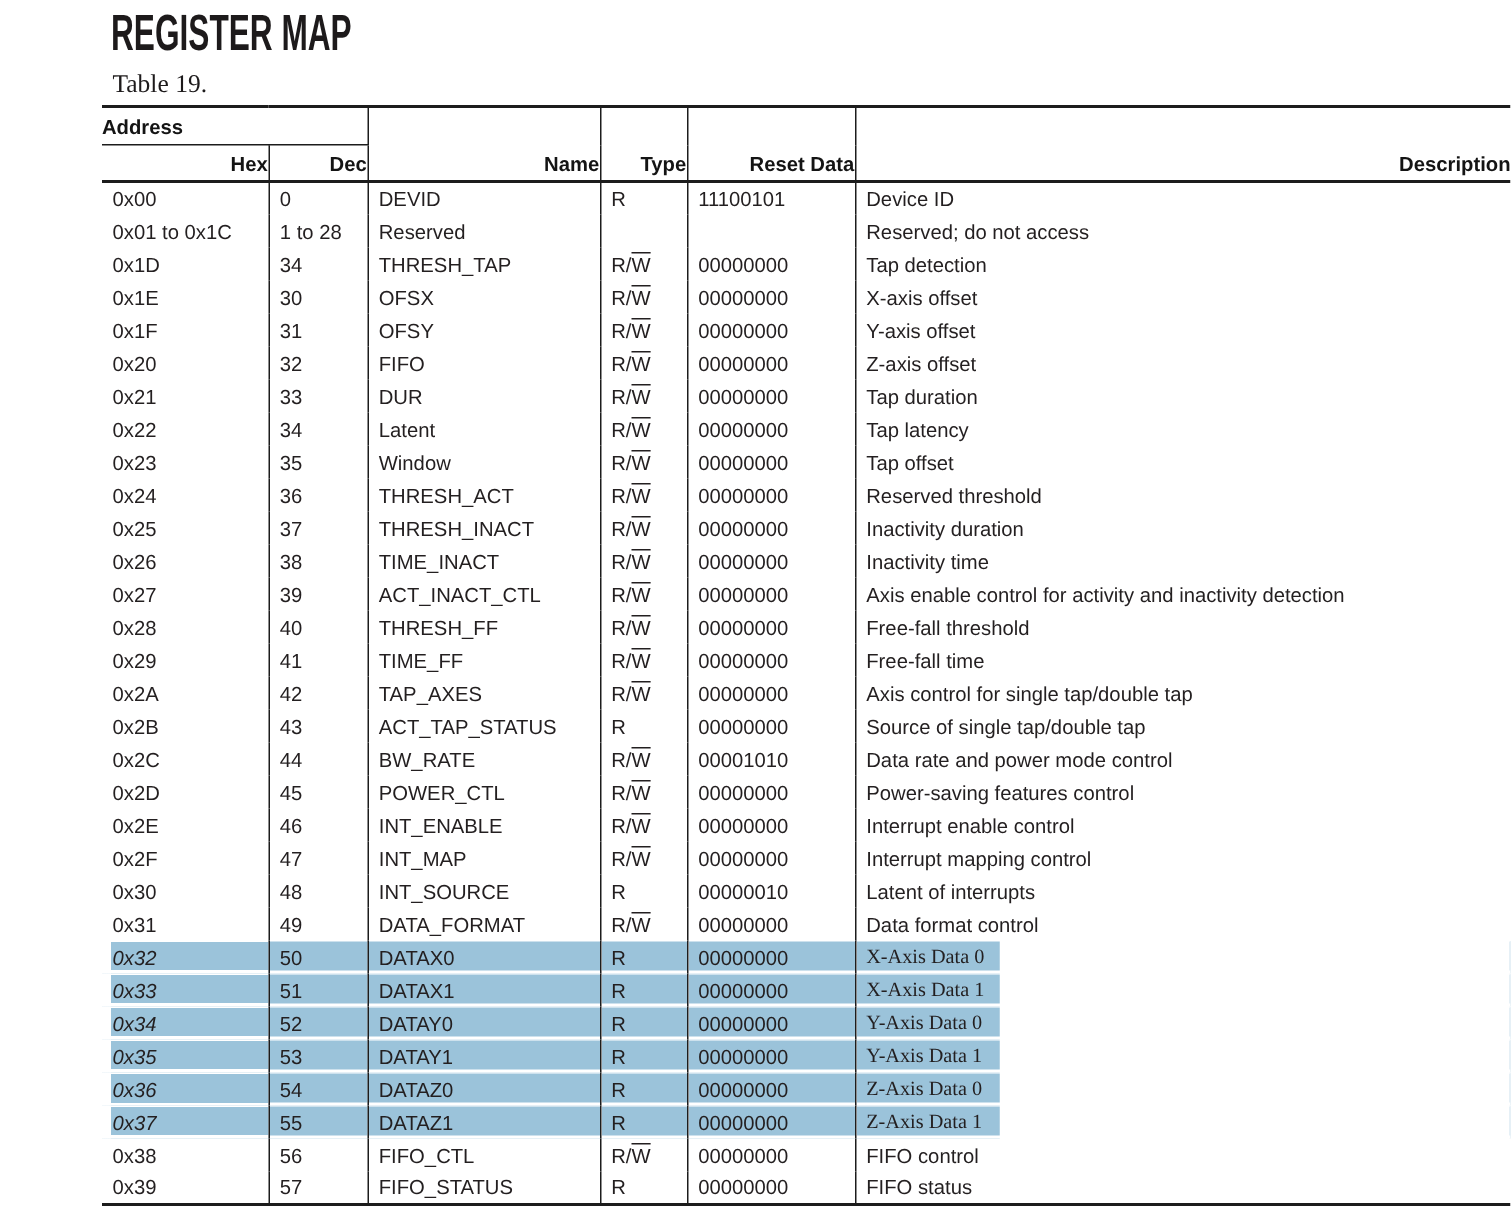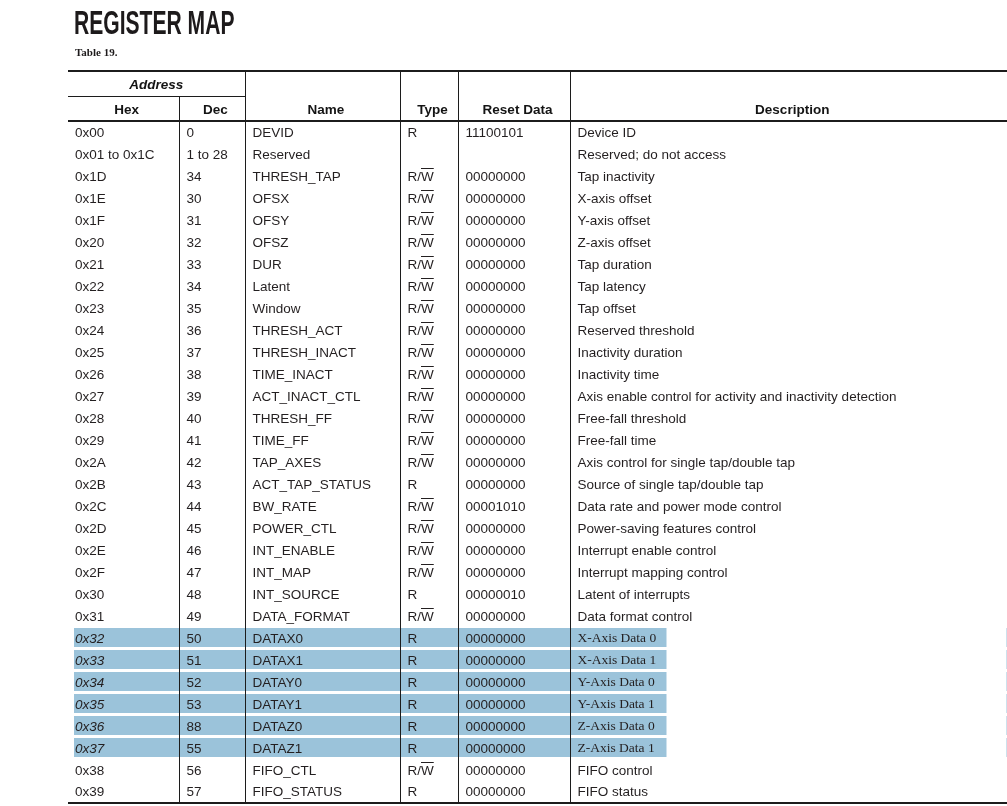--- a/index.html
+++ b/index.html
@@ -24,49 +24,48 @@
     font-weight:bold;
     letter-spacing:0px;
     transform:scaleX(0.62);
     transform-origin:left top;
     white-space:nowrap;
     color:#1d1a1b;
   }
   .table-caption{
     position:absolute;left:75px;top:46px;
     font-family:"Liberation Serif", serif;
-    font-weight:bold;
-    font-size:11px;
+    font-weight:normal;
+    font-size:17px;
     color:#1d1a1b;
   }
   table.regmap{
     position:absolute;left:68px;top:70px;
     width:939px;
     border-collapse:collapse;
     table-layout:fixed;
     border-top:2px solid var(--line);
     border-bottom:2px solid var(--line);
     font-size:13.5px;
   }
   thead{border-bottom:2px solid var(--line);}
   th{
     font-weight:bold;
-    text-align:center;
+    text-align:right;
     padding:0 0 3px 7px;
     vertical-align:bottom;
     color:#141414;
     font-size:13.5px;
   }
   th.h-address{
-    text-align:center;
+    text-align:left;
     vertical-align:middle;
     padding:2px 0 2px 0;
     height:20px;
     border-bottom:1px solid var(--line);
-    font-style:italic;
   }
   tr.h-row2 th{height:20px;}
   td{
     height:22px;
     padding:0 4px 0 7px;
     vertical-align:middle;
     white-space:nowrap;
     overflow:hidden;
     box-sizing:border-box;
   }
@@ -137,42 +136,42 @@
     <td class="c-type bl"></td>
     <td class="c-reset bl"></td>
     <td class="c-desc bl">Reserved; do not access</td>
   </tr>
       <tr>
     <td class="c-hex">0x1D</td>
     <td class="c-dec bl">34</td>
     <td class="c-name bl">THRESH_TAP</td>
     <td class="c-type bl">R/<span class="ov">W</span></td>
     <td class="c-reset bl">00000000</td>
-    <td class="c-desc bl">Tap inactivity</td>
+    <td class="c-desc bl">Tap detection</td>
   </tr>
       <tr>
     <td class="c-hex">0x1E</td>
     <td class="c-dec bl">30</td>
     <td class="c-name bl">OFSX</td>
     <td class="c-type bl">R/<span class="ov">W</span></td>
     <td class="c-reset bl">00000000</td>
     <td class="c-desc bl">X-axis offset</td>
   </tr>
       <tr>
     <td class="c-hex">0x1F</td>
     <td class="c-dec bl">31</td>
     <td class="c-name bl">OFSY</td>
     <td class="c-type bl">R/<span class="ov">W</span></td>
     <td class="c-reset bl">00000000</td>
     <td class="c-desc bl">Y-axis offset</td>
   </tr>
       <tr>
     <td class="c-hex">0x20</td>
     <td class="c-dec bl">32</td>
-    <td class="c-name bl">OFSZ</td>
+    <td class="c-name bl">FIFO</td>
     <td class="c-type bl">R/<span class="ov">W</span></td>
     <td class="c-reset bl">00000000</td>
     <td class="c-desc bl">Z-axis offset</td>
   </tr>
       <tr>
     <td class="c-hex">0x21</td>
     <td class="c-dec bl">33</td>
     <td class="c-name bl">DUR</td>
     <td class="c-type bl">R/<span class="ov">W</span></td>
     <td class="c-reset bl">00000000</td>
@@ -333,21 +332,21 @@
       <tr class="hl">
     <td class="c-hex">0x35</td>
     <td class="c-dec bl">53</td>
     <td class="c-name bl">DATAY1</td>
     <td class="c-type bl">R</td>
     <td class="c-reset bl">00000000</td>
     <td class="c-desc bl">Y-Axis Data 1</td>
   </tr>
       <tr class="hl">
     <td class="c-hex">0x36</td>
-    <td class="c-dec bl">88</td>
+    <td class="c-dec bl">54</td>
     <td class="c-name bl">DATAZ0</td>
     <td class="c-type bl">R</td>
     <td class="c-reset bl">00000000</td>
     <td class="c-desc bl">Z-Axis Data 0</td>
   </tr>
       <tr class="hl">
     <td class="c-hex">0x37</td>
     <td class="c-dec bl">55</td>
     <td class="c-name bl">DATAZ1</td>
     <td class="c-type bl">R</td>

